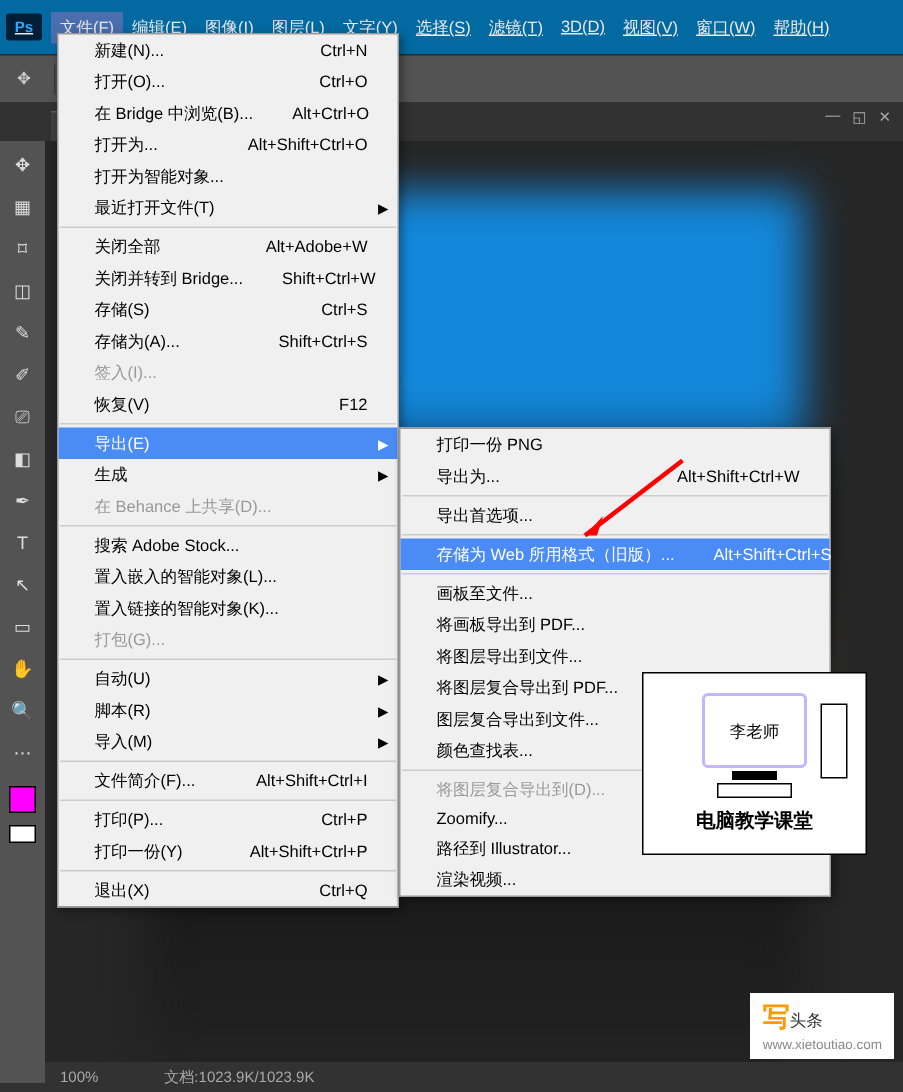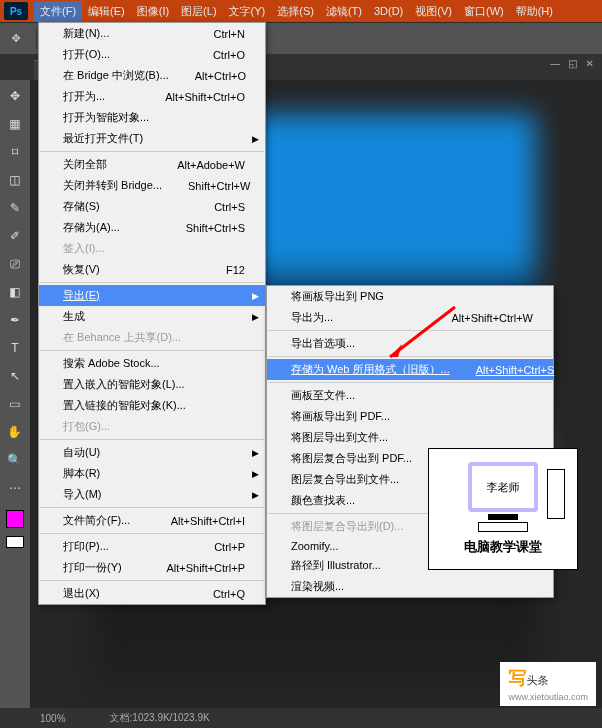--- a/index.html
+++ b/index.html
@@ -1,18 +1,18 @@
 <!DOCTYPE html>
 <html><head>
 <meta charset="utf-8">
 <style>
 * { margin: 0; padding: 0; box-sizing: border-box; font-family: "Microsoft YaHei", Arial, sans-serif; }
 body { width: 602px; height: 728px; background: #323232; overflow: hidden; position: relative; }
 
-.menubar { background: #c2410c; height: 22px; display: flex; align-items: center; padding: 4px 4px; font-size: 11px; color: #e8e8e8; }
+.menubar { background: #0369a1; height: 22px; display: flex; align-items: center; padding: 18px 4px; font-size: 11px; color: #e8e8e8; text-decoration: underline; }
 .menubar .logo { width: 24px; height: 18px; background: #001e36; color: #31a8ff; font-weight: bold; font-size: 10px; display: flex; align-items: center; justify-content: center; border-radius: 2px; margin-right: 6px; }
 .menubar .mitem { padding: 3px 6px; cursor: pointer; }
 .menubar .mitem.active { background: #4b6eaf; }
 
 .optbar { background: #535353; height: 32px; border-top: 1px solid #2a2a2a; display: flex; align-items: center; padding: 0 6px; gap: 10px; color: #ccc; font-size: 11px; }
 .optbar .tool-ico { width: 20px; height: 20px; display: flex; align-items: center; justify-content: center; }
 .optbar .sep { width: 1px; height: 20px; background: #3a3a3a; }
 .optbar .group { display: flex; gap: 4px; }
 .optbar .grp-btn { width: 18px; height: 18px; border: 1px solid #3a3a3a; }
 
@@ -28,33 +28,33 @@
 
 .canvas-area { flex: 1; background: #262626; position: relative; display: flex; align-items: center; justify-content: center; overflow: hidden; }
 .photo { width: 440px; height: 580px; background: linear-gradient(180deg, #1388db 0%, #1388db 25%, #0a0a0a 35%, #1a1a1a 45%, #d8b896 55%, #e8d4c0 65%, #181818 75%, #222 100%); filter: blur(14px); margin-top: 20px; }
 
 .statusbar { position: absolute; bottom: 0; left: 30px; right: 0; height: 20px; background: #323232; color: #aaa; font-size: 10px; display: flex; align-items: center; padding: 0 10px; gap: 44px; }
 
 
 .menu { position: absolute; background: #f0f0f0; border: 1px solid #999; box-shadow: 2px 2px 6px rgba(0,0,0,0.4); font-size: 11px; color: #000; }
 .menu .row { display: flex; justify-content: space-between; align-items: center; padding: 3px 20px 3px 24px; white-space: nowrap; min-height: 18px; }
 .menu .row.disabled { color: #999; }
-.menu .row.hl { background: #4b8bf5; color: #fff; text-decoration: underline; }
+.menu .row.hl { background: #4b8bf5; color: #fff; }
 .menu .row .sc { margin-left: 26px; font-size: 11px; }
 .menu .row .arrow { position: absolute; right: 6px; font-size: 9px; }
 .menu hr { border: none; border-top: 1px solid #ccc; margin: 2px 1px; }
 
 .menu1 { top: 22px; left: 38px; width: 228px; }
 .menu2 { top: 285px; left: 266px; width: 288px; }
 
 .arrow-annot { position: absolute; top: 302px; left: 380px; width: 80px; height: 60px; pointer-events: none; }
 .arrow-annot svg { width: 100%; height: 100%; }
 
 .teacher { position: absolute; top: 448px; right: 24px; width: 150px; height: 122px; background: #fff; border: 1px solid #000; display: flex; flex-direction: column; align-items: center; justify-content: center; font-size: 12px; }
-.teacher .monitor { width: 70px; height: 50px; border: 4px solid #c4b5fd; border-radius: 4px; display: flex; align-items: center; justify-content: center; font-size: 11px; }
+.teacher .monitor { width: 70px; height: 50px; border: 2px solid #c4b5fd; border-radius: 4px; display: flex; align-items: center; justify-content: center; font-size: 11px; }
 .teacher .base { width: 30px; height: 6px; background: #000; margin-top: 2px; }
 .teacher .kb { width: 50px; height: 10px; border: 1px solid #000; margin-top: 2px; }
 .teacher .tower { position: absolute; right: 12px; top: 20px; width: 18px; height: 50px; border: 1px solid #000; }
 .teacher .title { font-weight: bold; margin-top: 6px; font-size: 13px; }
 
 .watermark { position: absolute; bottom: 22px; right: 6px; background: #fff; padding: 4px 8px; font-size: 11px; color: #333; }
 .watermark .big { color: #f90; font-size: 18px; font-weight: bold; }
 </style>
 </head>
 <body>
@@ -227,21 +227,21 @@
     </div>
     <hr>
     <div class="row">
       <span>退出(X)</span>
       <span class="sc">Ctrl+Q</span>
     </div>
   </div>
 
 <div class="menu menu2" id="export-menu">
     <div class="row">
-      <span>将画板导出到 PNG</span>
+      <span>打印一份 PNG</span>
     </div>
     <div class="row">
       <span>导出为...</span>
       <span class="sc">Alt+Shift+Ctrl+W</span>
     </div>
     <hr>
     <div class="row">
       <span>导出首选项...</span>
     </div>
     <hr>

